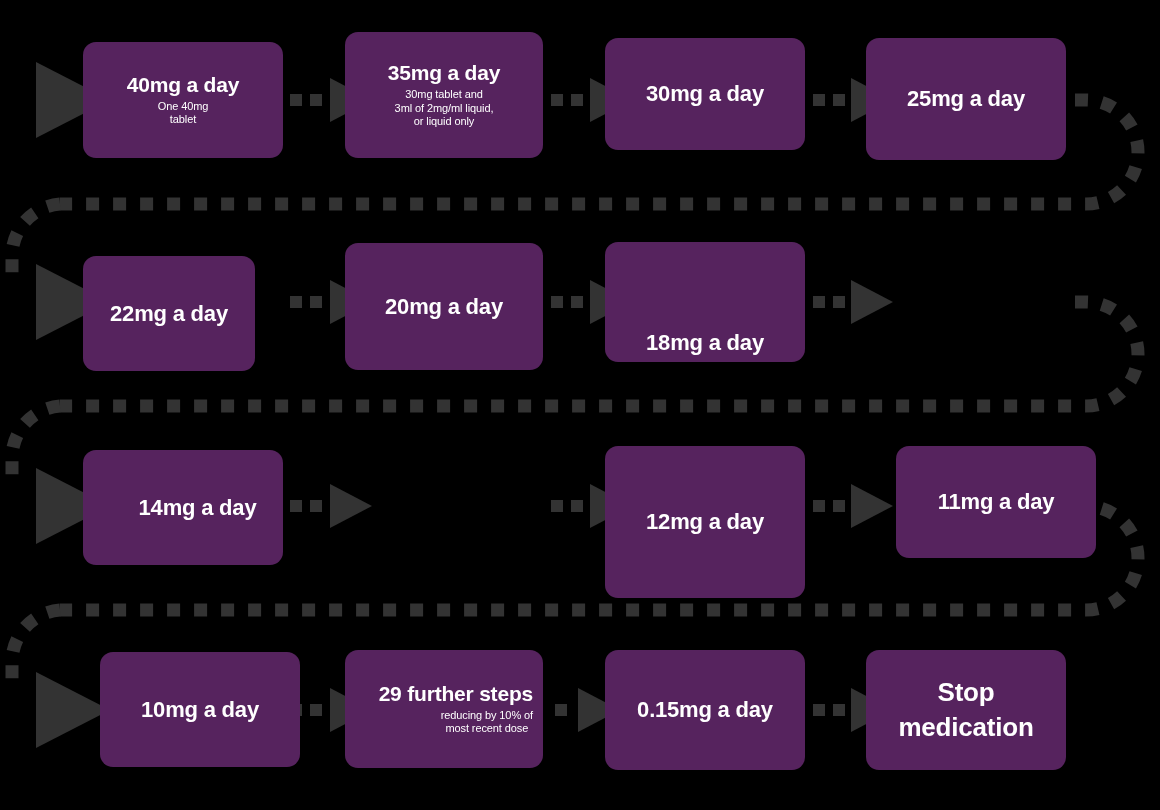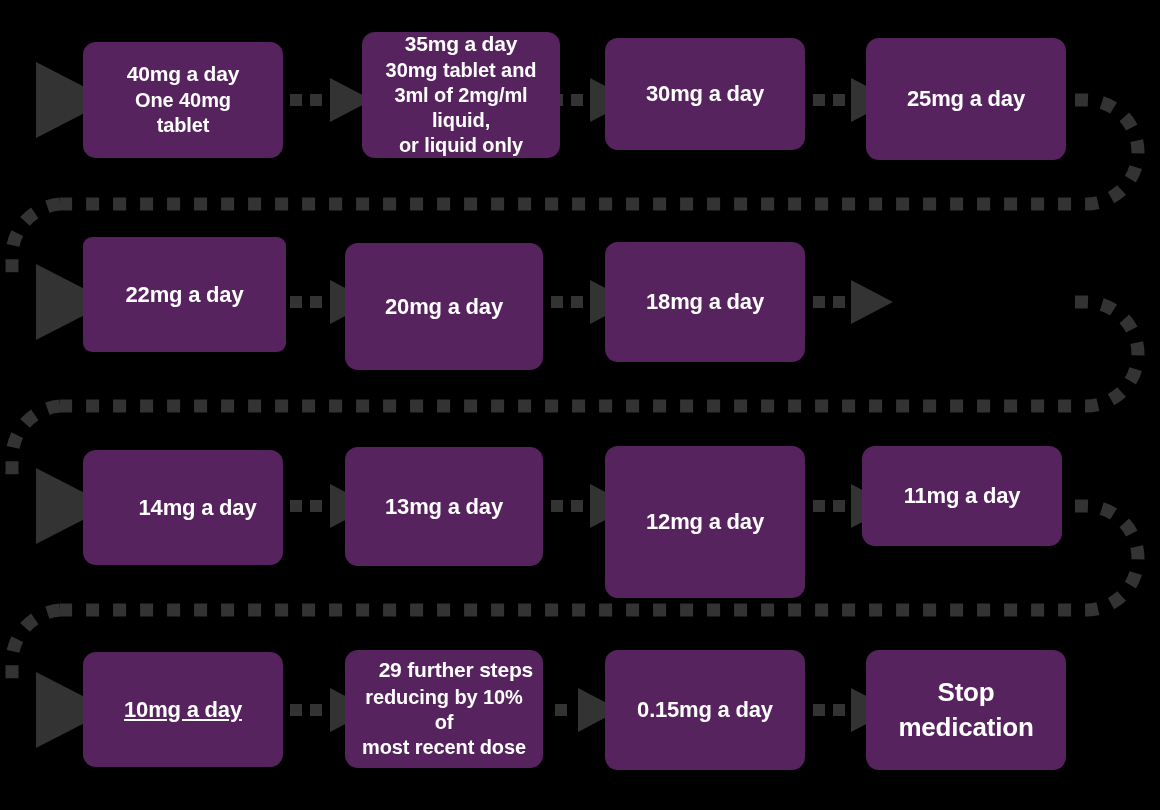--- a/index.html
+++ b/index.html
@@ -29,22 +29,22 @@
     color:#fff;
     padding:6px 10px;
   }
   .step .title {
     font-size:22px;
     font-weight:bold;
     line-height:1.18;
     letter-spacing:-0.2px;
   }
   .step .sub {
-    font-size:20px;
-    font-weight:bold;
+    font-size:11px;
+    font-weight:normal;
     line-height:1.25;
     margin-top:2px;
     letter-spacing:-0.1px;
   }
   .step.has-sub .title { font-size:21px; }
   .step.two-line .title { font-size:26px; line-height:1.35; }
 </style>
 </head>
 <body>
 
@@ -136,63 +136,60 @@
       <rect x="833" y="704" width="12" height="12" fill="#333"></rect>
       <polygon points="851,688 893,710 851,732" fill="#333"></polygon>
     </g>
   </svg>
 
   <div class="step has-sub" style="left:83px; top:42px; width:200px; height:116px;align-items:center;">
     <div class="title">40mg a day</div>
     <div class="sub">One 40mg<br>tablet</div>
   </div>
 
-  <div class="step has-sub" style="left:345px; top:32px; width:198px; height:126px;margin-left:17px;">
+  <div class="step has-sub" style="left:345px; top:32px; width:198px; height:126px;">
     <div class="title">35mg a day</div>
     <div class="sub">30mg tablet and<br>3ml of 2mg/ml liquid,<br>or liquid only</div>
   </div>
 
   <div class="step" style="left:605px; top:38px; width:200px; height:112px;">
     <div class="title">30mg a day</div>
   </div>
 
   <div class="step" style="left:866px; top:38px; width:200px; height:122px;">
     <div class="title">25mg a day</div>
   </div>
 
-  <div class="step" style="left:83px; top:237px; width:203px; height:115px;border-radius:9px;">
+  <div class="step" style="left:83px; top:256px; width:172px; height:115px;">
     <div class="title">22mg a day</div>
   </div>
 
   <div class="step" style="left:345px; top:243px; width:198px; height:127px;">
     <div class="title">20mg a day</div>
   </div>
 
-  <div class="step" style="left:605px; top:242px; width:200px; height:120px;">
+  <div class="step" style="left:605px; top:242px; width:200px; height:120px;justify-content:flex-end;">
     <div class="title">18mg a day</div>
   </div>
 
 
   <div class="step" style="left:83px; top:450px; width:200px; height:115px;padding-left:39px;">
     <div class="title">14mg a day</div>
   </div>
 
-  <div class="step" style="left:345px; top:447px; width:198px; height:119px;">
-    <div class="title">13mg a day</div>
-  </div>
 
   <div class="step" style="left:605px; top:446px; width:200px; height:152px;">
     <div class="title">12mg a day</div>
   </div>
 
-  <div class="step" style="left:862px; top:446px; width:200px; height:100px;">
+  <div class="step" style="left:896px; top:446px; width:200px; height:112px;">
     <div class="title">11mg a day</div>
   </div>
 
-  <div class="step" style="left:83px; top:652px; width:200px; height:115px;text-decoration:underline;">
+  <div class="step" style="left:100px; top:652px; width:200px; height:115px;">
     <div class="title">10mg a day</div>
   </div>
 
   <div class="step has-sub" style="left:345px; top:650px; width:198px; height:118px;align-items:flex-end;">
     <div class="title">29 further steps</div>
     <div class="sub">reducing by 10% of<br>most recent dose</div>
   </div>
 
   <div class="step" style="left:605px; top:650px; width:200px; height:120px;">
     <div class="title">0.15mg a day</div>

